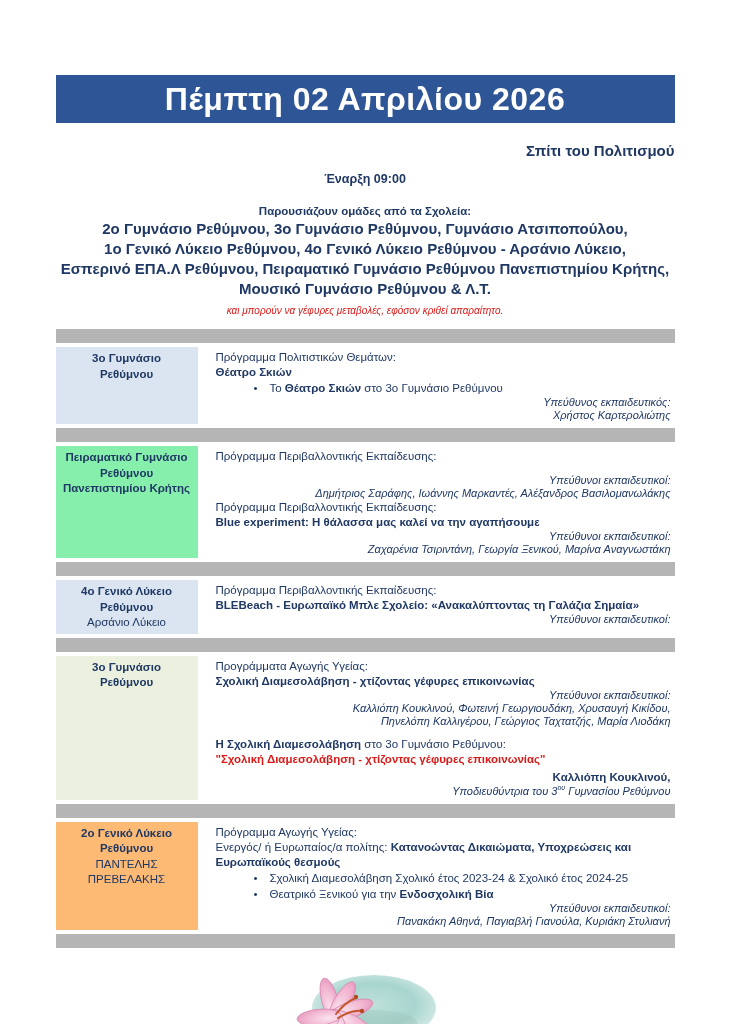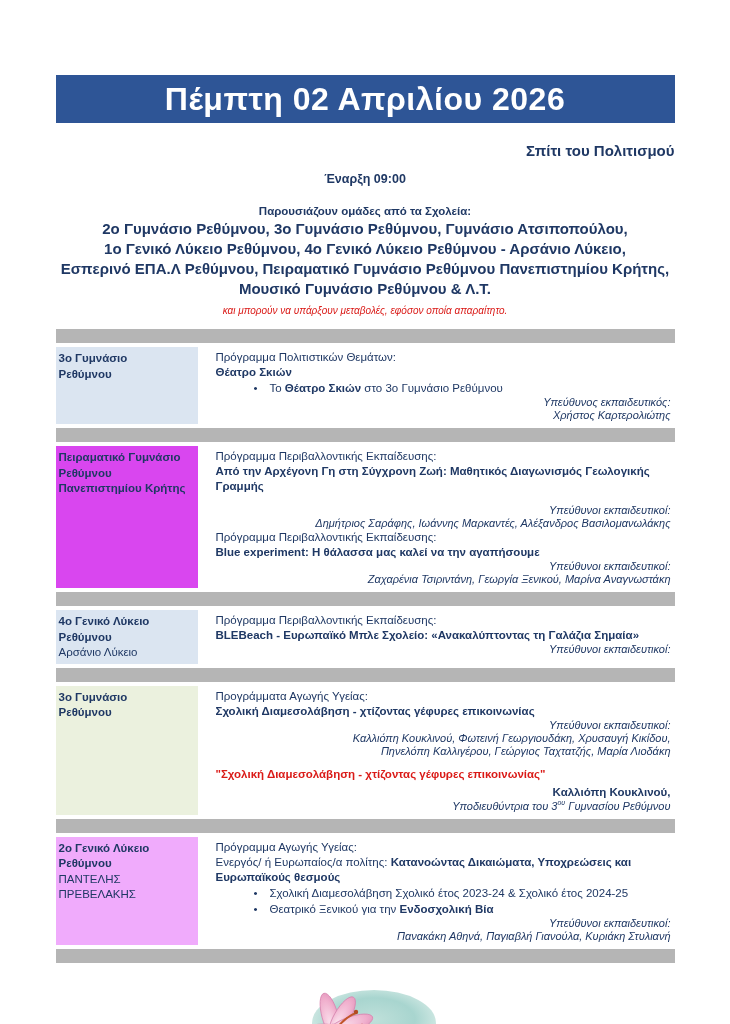--- a/index.html
+++ b/index.html
@@ -12,21 +12,21 @@
   .venue{margin-top:19px;text-align:right;font-weight:bold;font-size:15px;}
   .start{margin-top:13px;text-align:center;font-weight:bold;font-size:12.5px;}
   .lead{margin-top:19px;text-align:center;font-weight:bold;font-size:11.5px;}
   .schools{margin-top:2px;text-align:center;font-weight:bold;font-size:15px;line-height:20px;}
   .note{margin-top:5px;text-align:center;font-style:italic;font-size:10px;line-height:13px;}
   .note .b{font-weight:bold;}
 
   .tbl{margin-top:12px;}
   .sep{height:14px;margin:4px 0;}
   .row{display:flex;gap:10px;}
-  .cl{width:136px;flex:0 0 136px;padding:4px 3px 3px;font-size:11.5px;line-height:15.5px;}
+  .cl{width:136px;flex:0 0 136px;text-align:center;padding:4px 3px 3px;font-size:11.5px;line-height:15.5px;}
   .cl .b{font-weight:bold;}
   .cr{flex:1;padding:3px 4px 2px 8px;font-size:11.5px;line-height:15px;}
   .line{min-height:15px;}
   .line .b{font-weight:bold;}
   .right{text-align:right;}
   .cred{font-style:italic;font-size:11px;line-height:13px;min-height:13px;}
   .bullet{position:relative;padding-left:54px;line-height:16px;min-height:16px;}
   .bullet .dot{position:absolute;left:38px;top:0;}
   sup{font-size:7px;line-height:0;}
 
@@ -47,48 +47,47 @@
   <div class="lead">Παρουσιάζουν ομάδες από τα Σχολεία:</div>
 
   <div class="schools">
     <div>2ο Γυμνάσιο Ρεθύμνου, 3ο Γυμνάσιο Ρεθύμνου, Γυμνάσιο Ατσιποπούλου,</div>
     <div>1ο Γενικό Λύκειο Ρεθύμνου, 4ο Γενικό Λύκειο Ρεθύμνου - Αρσάνιο Λύκειο,</div>
     <div>Εσπερινό ΕΠΑ.Λ Ρεθύμνου, Πειραματικό Γυμνάσιο Ρεθύμνου Πανεπιστημίου Κρήτης,</div>
     <div>Μουσικό Γυμνάσιο Ρεθύμνου &amp; Λ.Τ.</div>
   </div>
 
   <div class="note" style="color: rgb(218, 26, 23);">
-    <div>και μπορούν να υπάρξουν μεταβολές, εφόσον οποία απαραίτητο.</div>
+    <div>και μπορούν να γέφυρες μεταβολές, εφόσον κριθεί απαραίτητο.</div>
   </div>
 
   <div class="tbl">
       <div class="sep" style="background: rgb(181, 181, 181);"></div>
       <div class="row">
         <div class="cl" style="background: rgb(219, 229, 241);">
           <div class="b">3ο Γυμνάσιο</div>
           <div class="b">Ρεθύμνου</div>
         </div>
         <div class="cr">
           <div class="line"><span>Πρόγραμμα Πολιτιστικών Θεμάτων:</span></div>
           <div class="line"><span class="b">Θέατρο Σκιών</span></div>
           <div class="line bullet"><span class="dot">•</span><span>Το </span><span class="b">Θέατρο Σκιών</span><span> στο 3ο Γυμνάσιο Ρεθύμνου</span></div>
           <div class="line right cred"><span>Υπεύθυνος εκπαιδευτικός:</span></div>
           <div class="line right cred"><span>Χρήστος Καρτερολιώτης</span></div>
         </div>
       </div>
       <div class="sep" style="background: rgb(181, 181, 181);"></div>
       <div class="row">
-        <div class="cl" style="background: #d946ef;">
+        <div class="cl" style="background: #86efac;">
           <div class="b">Πειραματικό Γυμνάσιο</div>
           <div class="b">Ρεθύμνου</div>
           <div class="b">Πανεπιστημίου Κρήτης</div>
         </div>
         <div class="cr">
           <div class="line"><span>Πρόγραμμα Περιβαλλοντικής Εκπαίδευσης:</span></div>
-          <div class="line"><span class="b">Από την Αρχέγονη Γη στη Σύγχρονη Ζωή: Μαθητικός Διαγωνισμός Γεωλογικής Γραμμής</span></div>
           <div style="height: 10px;"></div>
           <div class="line right cred"><span>Υπεύθυνοι εκπαιδευτικοί:</span></div>
           <div class="line right cred"><span>Δημήτριος Σαράφης, Ιωάννης Μαρκαντές, Αλέξανδρος Βασιλομανωλάκης</span></div>
           <div class="line"><span>Πρόγραμμα Περιβαλλοντικής Εκπαίδευσης:</span></div>
           <div class="line"><span class="b">Blue experiment: Η θάλασσα μας καλεί να την αγαπήσουμε</span></div>
           <div class="line right cred"><span>Υπεύθυνοι εκπαιδευτικοί:</span></div>
           <div class="line right cred"><span>Ζαχαρένια Τσιριντάνη, Γεωργία Ξενικού, Μαρίνα Αναγνωστάκη</span></div>
         </div>
       </div>
       <div class="sep" style="background: rgb(181, 181, 181);"></div>
@@ -110,29 +109,30 @@
           <div class="b">3ο Γυμνάσιο</div>
           <div class="b">Ρεθύμνου</div>
         </div>
         <div class="cr">
           <div class="line"><span>Προγράμματα Αγωγής Υγείας:</span></div>
           <div class="line"><span class="b">Σχολική Διαμεσολάβηση - χτίζοντας γέφυρες επικοινωνίας</span></div>
           <div class="line right cred"><span>Υπεύθυνοι εκπαιδευτικοί:</span></div>
           <div class="line right cred"><span>Καλλιόπη Κουκλινού, Φωτεινή Γεωργιουδάκη, Χρυσαυγή Κικίδου,</span></div>
           <div class="line right cred"><span>Πηνελόπη Καλλιγέρου, Γεώργιος Ταχτατζής, Μαρία Λιοδάκη</span></div>
           <div style="height: 9px;"></div>
+          <div class="line"><span class="b">Η Σχολική Διαμεσολάβηση</span><span> στο 3ο Γυμνάσιο Ρεθύμνου:</span></div>
           <div class="line"><span class="b" style="color: rgb(218, 26, 23);">"Σχολική Διαμεσολάβηση - χτίζοντας γέφυρες επικοινωνίας"</span></div>
           <div style="height: 3px;"></div>
           <div class="line right"><span class="b">Καλλιόπη Κουκλινού,</span></div>
           <div class="line right cred"><span>Υποδιευθύντρια του 3</span><sup>ου</sup><span> Γυμνασίου Ρεθύμνου</span></div>
         </div>
       </div>
       <div class="sep" style="background: rgb(181, 181, 181);"></div>
       <div class="row">
-        <div class="cl" style="background: #f0abfc;">
+        <div class="cl" style="background: #fdba74;">
           <div class="b">2ο Γενικό Λύκειο</div>
           <div class="b">Ρεθύμνου</div>
           <div>ΠΑΝΤΕΛΗΣ ΠΡΕΒΕΛΑΚΗΣ</div>
         </div>
         <div class="cr">
           <div class="line"><span>Πρόγραμμα Αγωγής Υγείας:</span></div>
           <div class="line"><span>Ενεργός/ ή Ευρωπαίος/α πολίτης: </span><span class="b">Κατανοώντας Δικαιώματα, Υποχρεώσεις και Ευρωπαϊκούς θεσμούς</span></div>
           <div class="line bullet"><span class="dot">•</span><span>Σχολική Διαμεσολάβηση Σχολικό έτος 2023-24 &amp; Σχολικό έτος 2024-25</span></div>
           <div class="line bullet"><span class="dot">•</span><span>Θεατρικό Ξενικού για την </span><span class="b">Ενδοσχολική Βία</span></div>
           <div class="line right cred"><span>Υπεύθυνοι εκπαιδευτικοί:</span></div>

